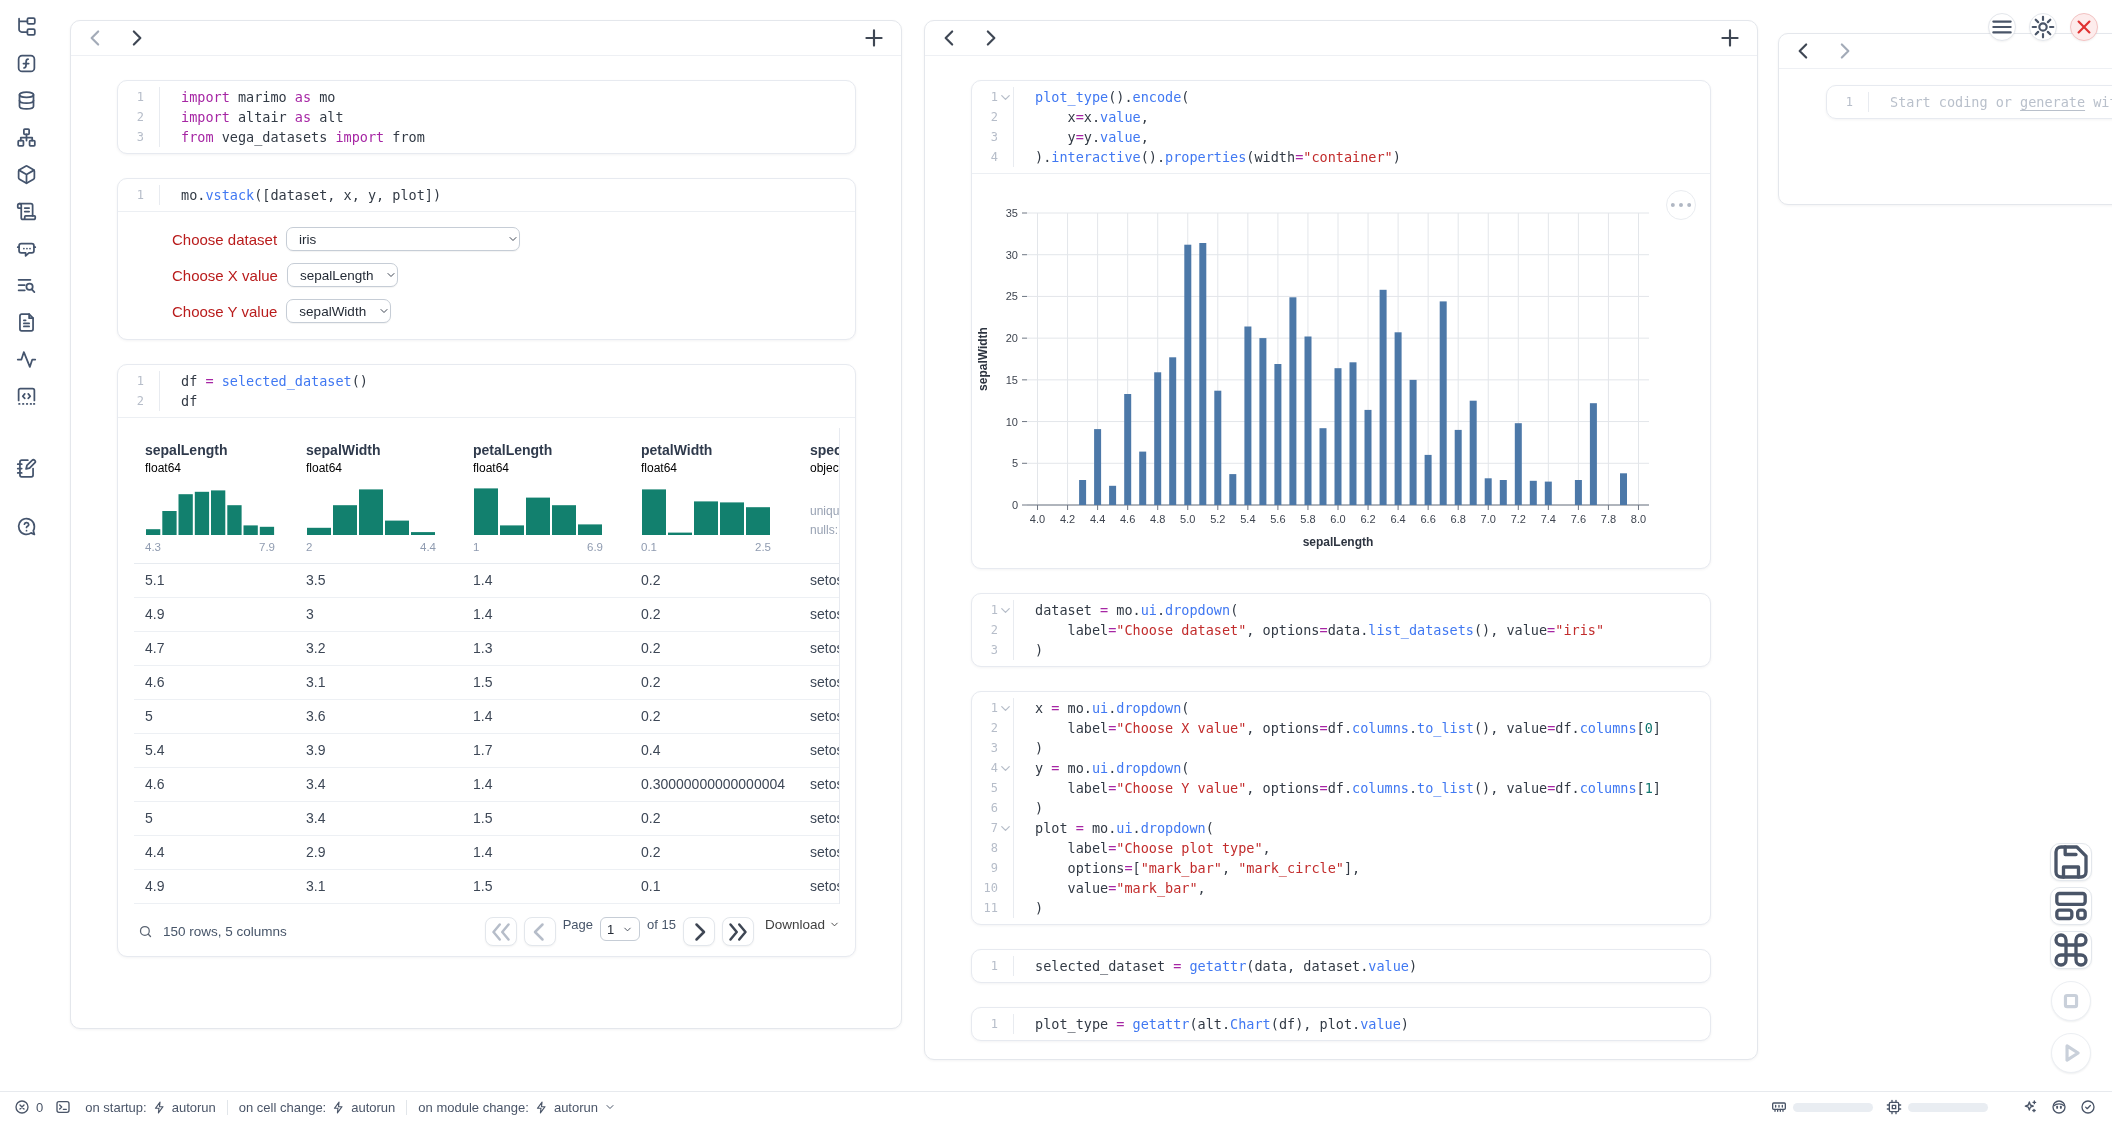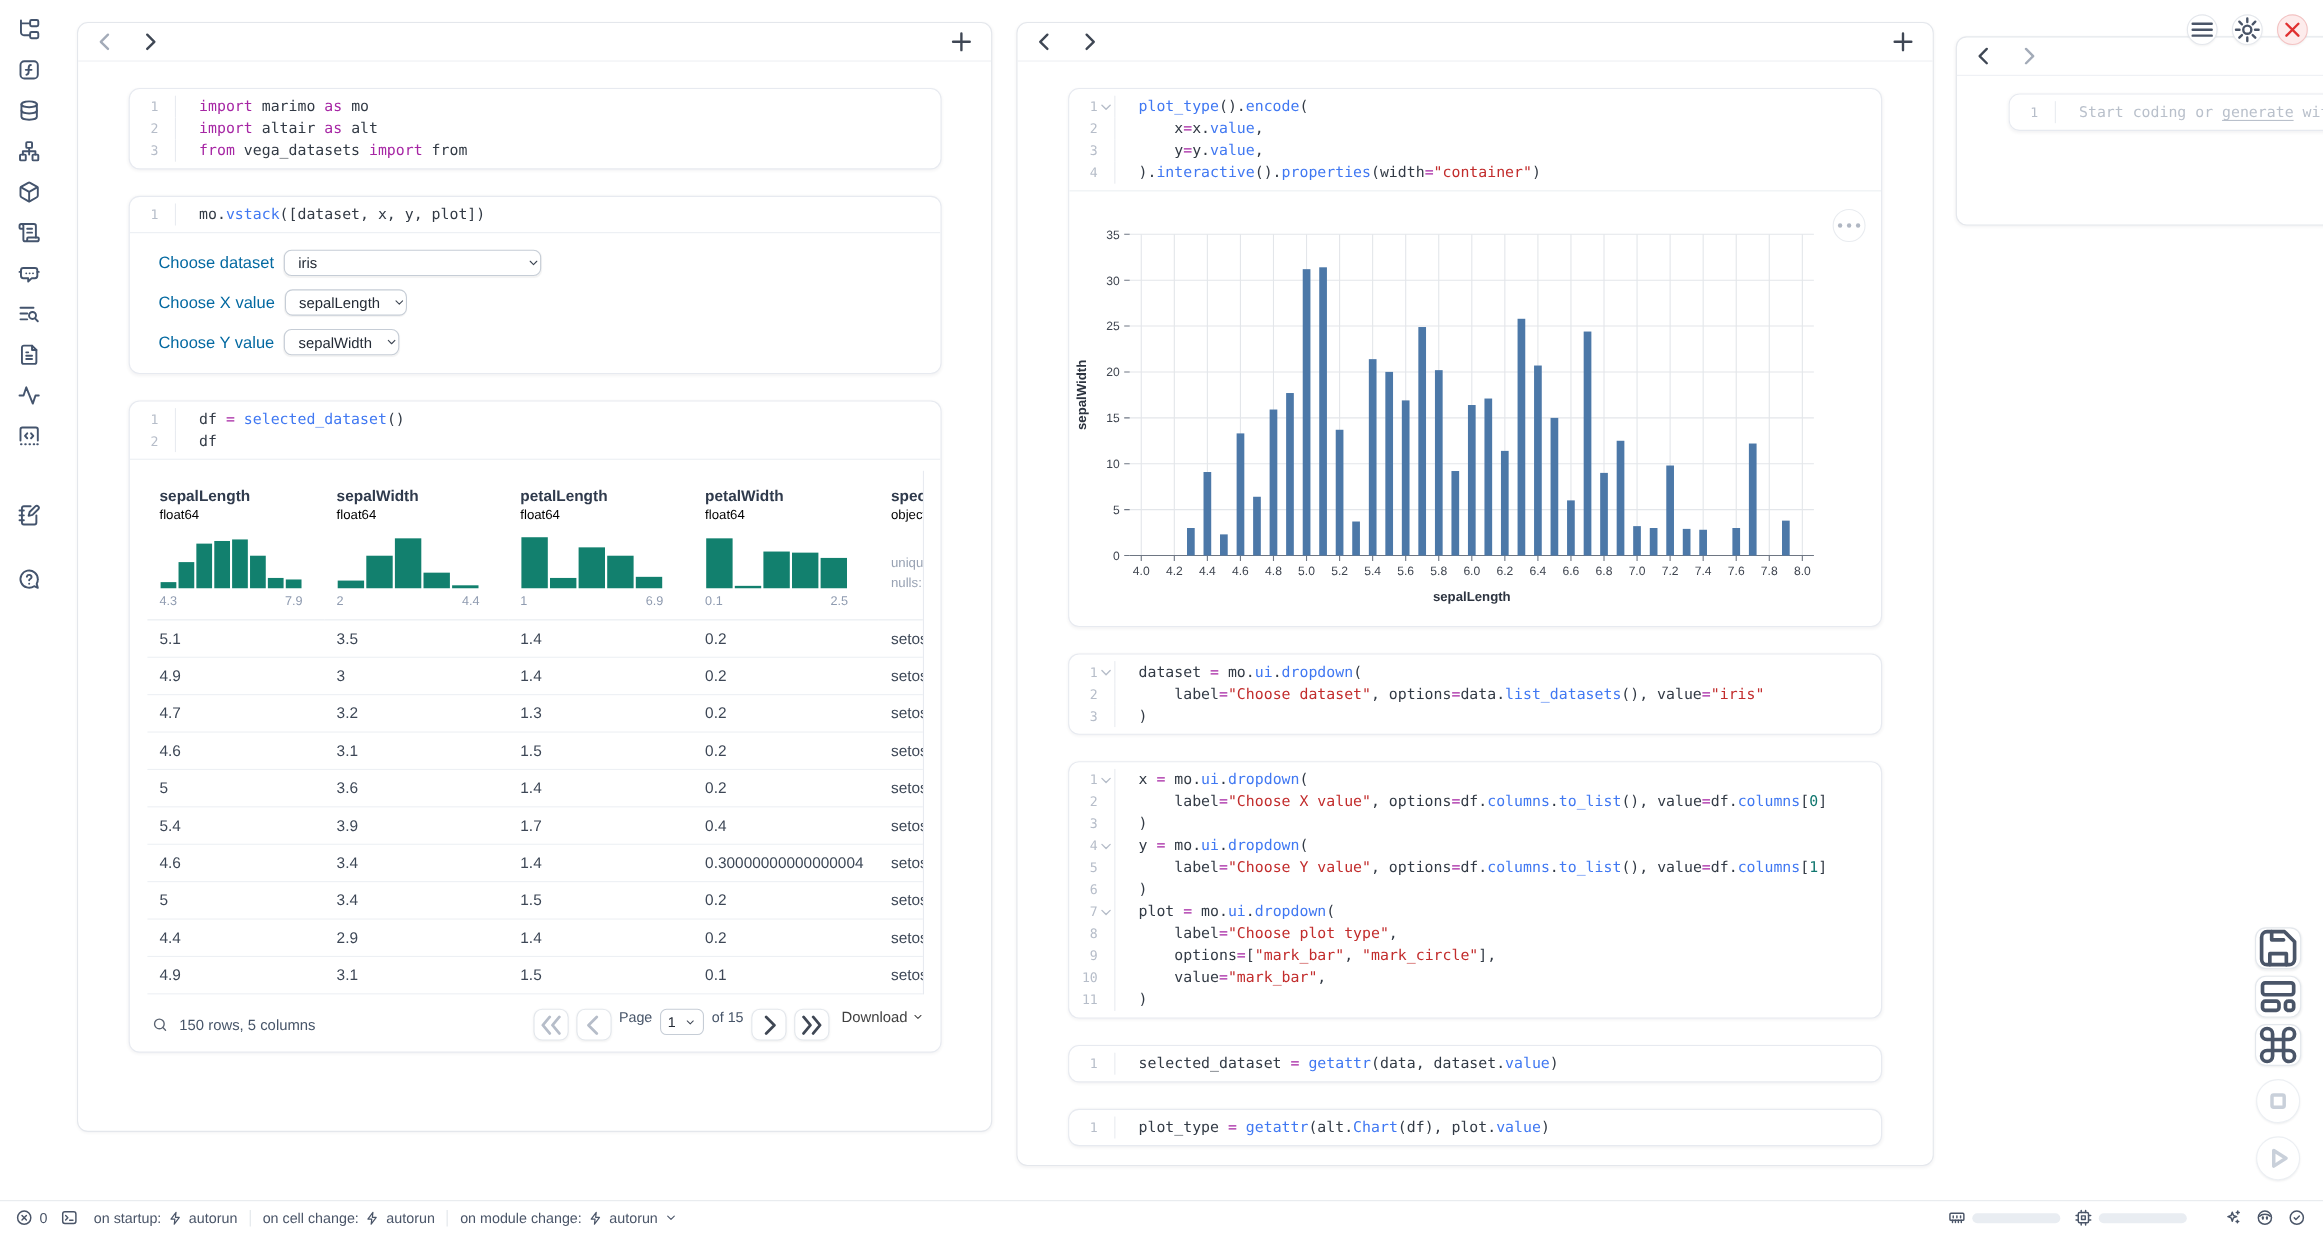--- a/index.html
+++ b/index.html
@@ -40,21 +40,21 @@
   .tk-kw{color:#a626a4;}
   .tk-fn{color:#4078f2;}
   .tk-str{color:#c22c2c;}
   .tk-op{color:#a626a4;}
   .tk-num{color:#0f766e;}
   .tk-pl{color:#323a45;}
 
   
   .controls{padding:15px 0 16px 26px;display:flex;flex-direction:column;gap:12px;}
   .ctl-row{display:flex;align-items:center;gap:9px;height:24px;}
-  .ctl-label{font-size:15px;color:#0369a1;}
+  .ctl-label{font-size:15px;color:#b91c1c;margin-left:28px;}
   .select{height:24px;border:1px solid #c6cdd6;border-radius:7px;background:#fff;box-shadow:0 1px 1px rgba(0,0,0,.05);display:inline-flex;align-items:center;padding:0 0 0 12px;font-size:13.5px;color:#242b36;gap:12px;cursor:pointer;box-sizing:border-box;}
   .select.wide{width:234px;justify-content:space-between;}
   .sel-chev{width:12px;height:12px;color:#3f4754;}
 
   
   .df-out{padding:10px 6px 4px 16px;}
   .dftable{width:706px;border-right:1px solid #e7eaf0;box-sizing:border-box;}
   .th-row,.tr{display:grid;grid-template-columns:161px 167px 168px 169px 1fr;}
   .th{padding:14px 0 10px 11px;border-bottom:1px solid #e7ebf0;overflow:hidden;}
   .cname{font-size:14px;font-weight:700;color:#2f3a4c;white-space:nowrap;}

